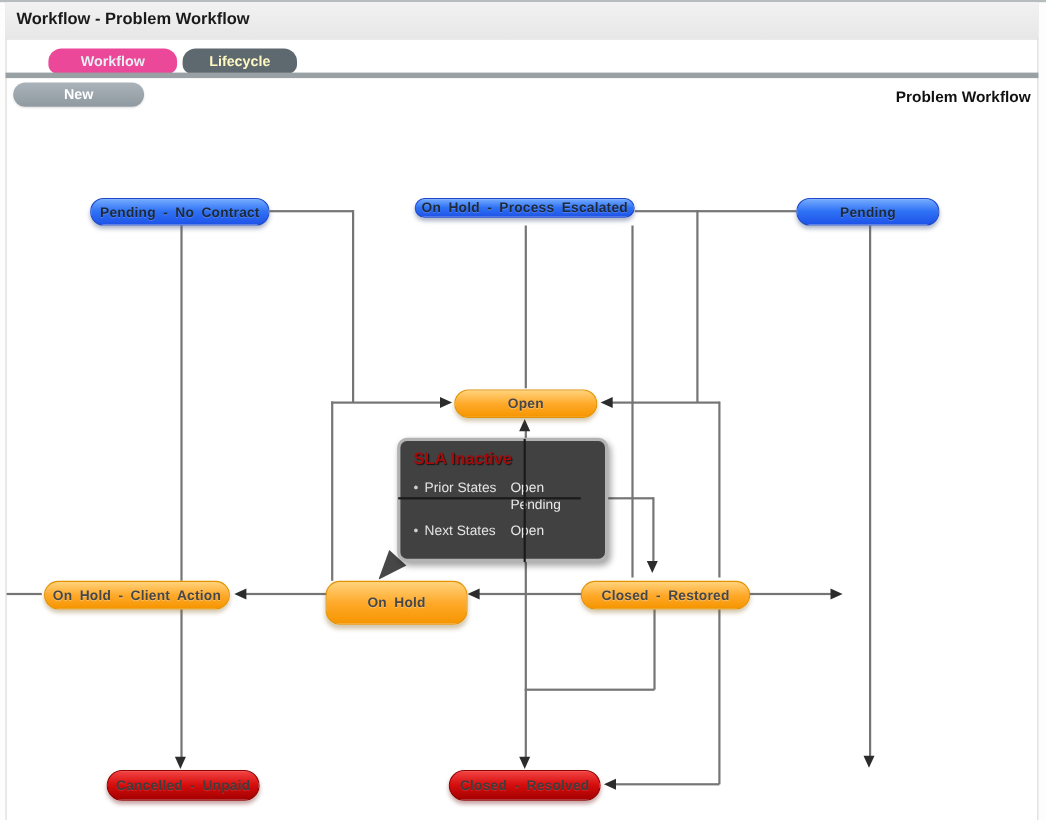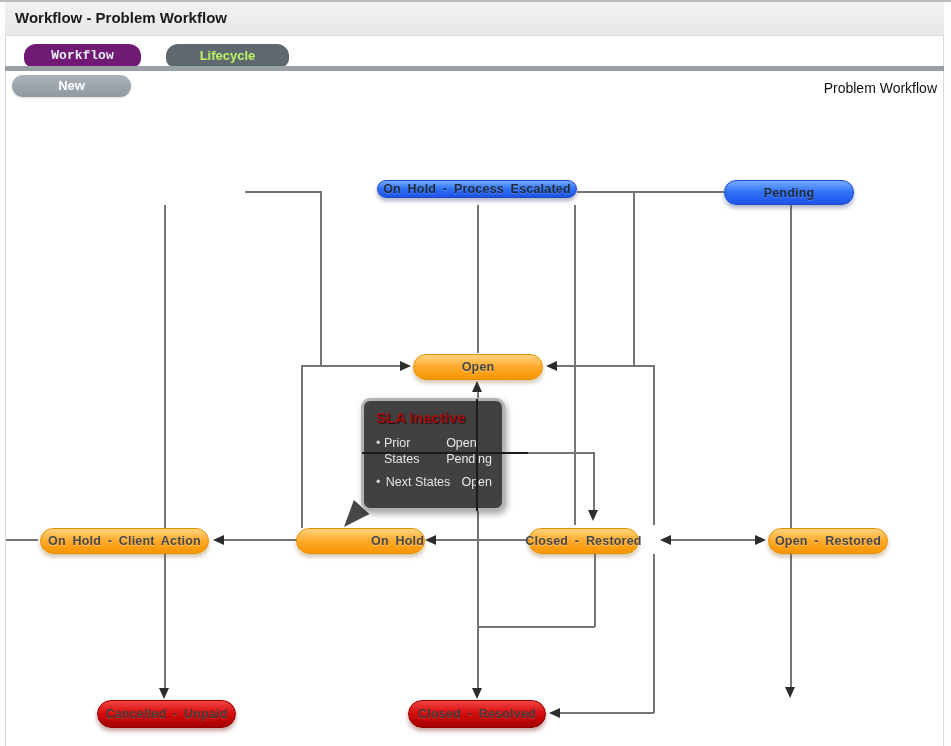--- a/index.html
+++ b/index.html
@@ -9,49 +9,49 @@
   .page{position:absolute;left:5px;top:0;width:939px;height:746px;background:#ffffff;
     border-left:1px solid #d8d8d8;border-right:1px solid #d8d8d8;}
   .topline{position:absolute;left:0;top:0;width:951px;height:2px;background:#b7bcbf;}
 
   .header{position:absolute;left:5px;top:2px;width:939px;height:34px;
     background:linear-gradient(180deg,#f2f2f2,#e7e7e7);border-bottom:1px solid #dcdcdc;}
   .header .title{position:absolute;left:10px;top:7px;font-size:15px;font-weight:bold;color:#1a1a1a;}
 
   .tab{position:absolute;top:44px;height:23px;border-radius:12px 12px 8px 8px;
     text-align:center;font-size:13px;font-weight:bold;line-height:23px;cursor:default;}
-  .tab-workflow{left:24px;width:117px;background:#701a75;color:#e9eff3;font-family:Liberation Mono, monospace;}
-  .tab-lifecycle{left:166px;width:123px;background:#5d696f;color:#bef264;}
+  .tab-workflow{left:44px;width:117px;background:#ec4899;color:#e9eff3;}
+  .tab-lifecycle{left:166px;width:104px;background:#5d696f;color:#fef9c3;}
   .tabbar{position:absolute;left:5px;top:66px;width:939px;height:5px;background:#9aa1a5;}
 
   .btn-new{position:absolute;left:12px;top:75px;width:119px;height:22px;border-radius:12px;
     background:linear-gradient(180deg,#aab3b9,#8f99a0);color:#ffffff;font-size:13px;font-weight:bold;
     text-align:center;line-height:22px;box-shadow:0 1px 2px rgba(0,0,0,.15);}
-  .page-label{position:absolute;right:14px;top:80px;font-size:14px;font-weight:normal;color:#111111;}
+  .page-label{position:absolute;right:14px;top:80px;font-size:14px;font-weight:bold;color:#111111;}
 
   .canvas{position:absolute;left:0;top:0;width:951px;height:746px;}
 
   .seg{position:absolute;background:#757575;z-index:4;}
   .seg.dark{background:#1b1b1b;z-index:40;}
   .arrow{position:absolute;width:0;height:0;z-index:6;}
 
   .node{position:absolute;z-index:10;display:flex;align-items:center;justify-content:center;
     font-weight:bold;font-size:12.5px;letter-spacing:.2px;word-spacing:3px;cursor:pointer;}
   .node .lbl{white-space:nowrap;}
   .node.blue{background:linear-gradient(180deg,#74abff 0%,#2f72f5 48%,#1e53e8 100%);
     border:1px solid #1f49c8;border-radius:12px;color:#1e2a38;
     box-shadow:0 3px 4px rgba(70,90,130,.45);text-shadow:0 1px 0 rgba(255,255,255,.18);}
   .node.orange{background:linear-gradient(180deg,#ffd37c 0%,#ffaa2b 50%,#f69500 100%);
     border:1px solid #e29200;border-radius:13px;color:#474747;
     box-shadow:0 3px 4px rgba(130,95,25,.35);text-shadow:0 1px 0 rgba(255,255,255,.35);}
   .node.red{background:linear-gradient(180deg,#f24343 0%,#d60d0d 48%,#a30000 100%);
     border:1px solid #8e0000;border-radius:14px;color:#3d3d3d;
     box-shadow:0 3px 4px rgba(110,25,25,.4);text-shadow:0 1px 0 rgba(255,120,120,.25);}
 
-  .tooltip{position:absolute;left:361px;top:398px;width:144px;height:113px;z-index:30;
+  .tooltip{position:absolute;left:361px;top:398px;width:192px;height:113px;z-index:30;
     background:#414141;border:3px solid #b3b3b3;border-radius:9px;
     box-shadow:2px 3px 6px rgba(0,0,0,.35);color:#e3e3e3;padding:8px 10px 6px 12px;}
   .tooltip .t-title{font-size:15px;font-weight:bold;color:#a60b0b;text-shadow:1px 1px 1px #161616;margin-bottom:9px;}
   .t-row{display:flex;font-size:12.5px;line-height:16px;margin-bottom:7px;}
   .t-bullet{width:10px;color:#cfcfcf;}
   .t-label{width:78px;color:#e3e3e3;}
   .t-vals div{color:#e9e9e9;}
   .tail{position:absolute;left:344px;top:500px;width:26px;height:27px;z-index:29;
     background:#474747;clip-path:polygon(0% 100%,38% 0%,98% 52%);
     filter:drop-shadow(1px 2px 2px rgba(0,0,0,.3));}
@@ -95,40 +95,40 @@
       <div class="arrow" style="border-left: 5px solid transparent; border-right: 5px solid transparent; border-bottom: 11px solid rgb(44, 44, 44); left: 472px; top: 381px;"></div>
       <div class="arrow" style="border-left: 5px solid transparent; border-right: 5px solid transparent; border-top: 11px solid rgb(44, 44, 44); left: 472px; top: 688px;"></div>
       <div class="arrow" style="border-left: 5px solid transparent; border-right: 5px solid transparent; border-top: 11px solid rgb(44, 44, 44); left: 588px; top: 510px;"></div>
       <div class="arrow" style="border-left: 5px solid transparent; border-right: 5px solid transparent; border-top: 11px solid rgb(44, 44, 44); left: 785px; top: 687px;"></div>
       <div class="arrow" style="border-left: 5px solid transparent; border-right: 5px solid transparent; border-top: 11px solid rgb(44, 44, 44); left: 159px; top: 688px;"></div>
       <div class="arrow" style="border-top: 5px solid transparent; border-bottom: 5px solid transparent; border-right: 11px solid rgb(44, 44, 44); left: 549px; top: 708px;"></div>
       <div class="arrow" style="border-top: 5px solid transparent; border-bottom: 5px solid transparent; border-right: 11px solid rgb(44, 44, 44); left: 213px; top: 535px;"></div>
       <div class="arrow" style="border-top: 5px solid transparent; border-bottom: 5px solid transparent; border-right: 11px solid rgb(44, 44, 44); left: 425px; top: 535px;"></div>
       <div class="arrow" style="border-top: 5px solid transparent; border-bottom: 5px solid transparent; border-right: 11px solid rgb(44, 44, 44); left: 660px; top: 535px;"></div>
       <div class="arrow" style="border-top: 5px solid transparent; border-bottom: 5px solid transparent; border-left: 11px solid rgb(44, 44, 44); left: 755px; top: 535px;"></div>
+      <div class="node blue" style="left: 82px; top: 180px; width: 163px; height: 25px;">
+        <span class="lbl">Pending - No Contract</span>
+      </div>
       <div class="node blue" style="left: 377px; top: 180px; width: 200px; height: 18px;">
         <span class="lbl">On Hold - Process Escalated</span>
       </div>
       <div class="node blue" style="left: 724px; top: 180px; width: 130px; height: 25px;">
         <span class="lbl">Pending</span>
       </div>
       <div class="node orange" style="left: 413px; top: 354px; width: 130px; height: 26px;">
         <span class="lbl">Open</span>
       </div>
       <div class="node orange" style="left: 40px; top: 528px; width: 169px; height: 26px;">
         <span class="lbl">On Hold - Client Action</span>
       </div>
-      <div class="node orange" style="left: 296px; top: 528px; width: 129px; height: 26px; justify-content: flex-end;">
+      <div class="node orange" style="left: 296px; top: 528px; width: 129px; height: 40px;">
         <span class="lbl">On Hold</span>
       </div>
-      <div class="node orange" style="left: 528px; top: 528px; width: 111px; height: 26px;">
+      <div class="node orange" style="left: 528px; top: 528px; width: 154px; height: 26px;">
         <span class="lbl">Closed - Restored</span>
-      </div>
-      <div class="node orange" style="left: 768px; top: 528px; width: 120px; height: 26px;">
-        <span class="lbl">Open - Restored</span>
       </div>
       <div class="node red" style="left: 408px; top: 700px; width: 138px; height: 28px;">
         <span class="lbl">Closed - Resolved</span>
       </div>
       <div class="node red" style="left: 97px; top: 700px; width: 139px; height: 28px;">
         <span class="lbl">Cancelled - Unpaid</span>
       </div>
     </div>
 
   <div class="header">

